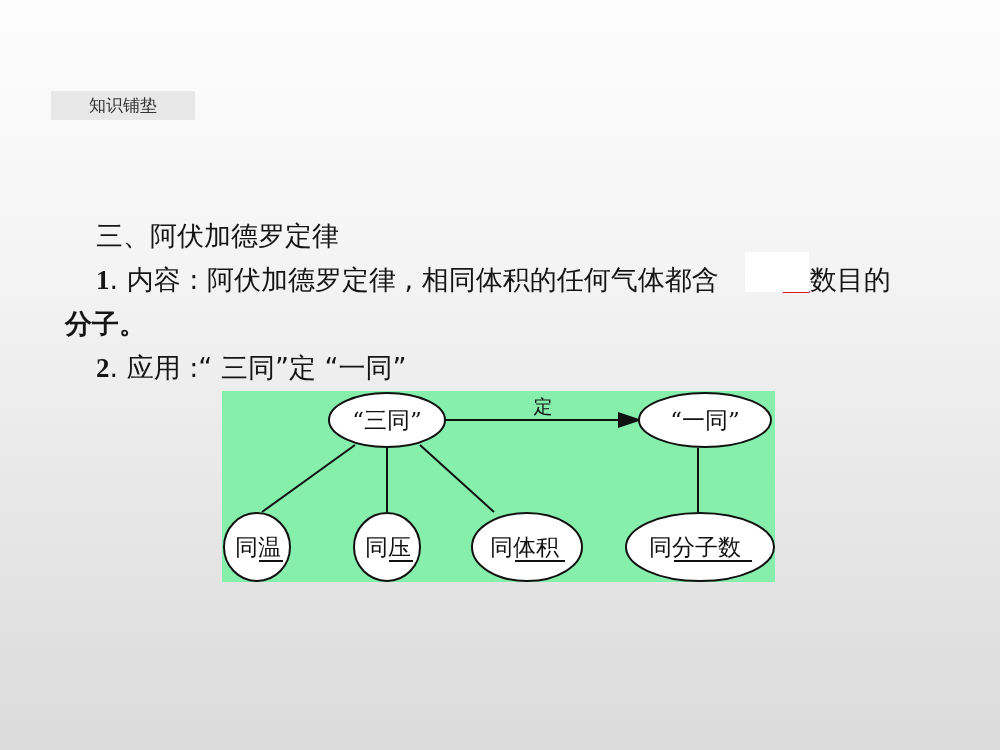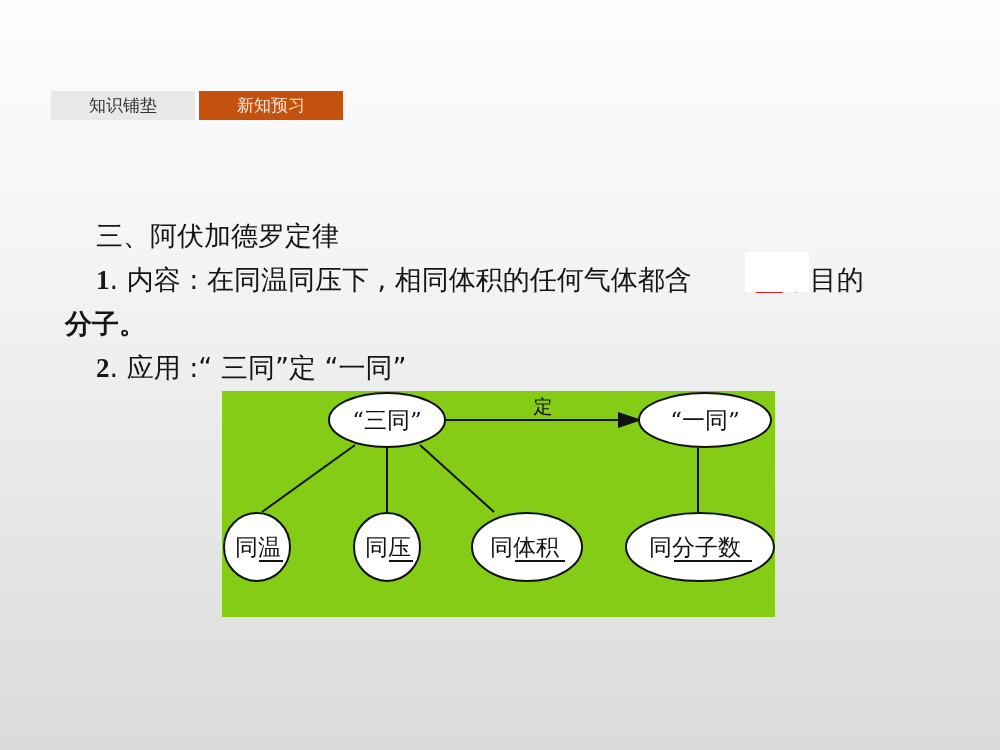--- a/index.html
+++ b/index.html
@@ -3,21 +3,21 @@
   <meta charset="utf-8">
   <style>
     * { margin: 0; padding: 0; box-sizing: border-box; }
     html, body { width: 1000px; height: 750px; overflow: hidden; }
     body {
       position: relative;
       background: linear-gradient(to bottom, #fdfdfd 0%, #f4f4f4 35%, #e6e6e6 70%, #dbdbdb 100%);
       font-family: "DejaVu Sans", "Liberation Sans", sans-serif;
       color: #111;
     }
-    .tabs { position: absolute; left: 51px; top: 91px; height: 29px; display: flex; gap: 4px; }
+    .tabs { position: absolute; left: 51px; top: 91px; height: 29px; display: flex; gap: 21px; }
     .tab {
       width: 144px; height: 29px;
       background: #e8e8e8;
       color: #333;
       font-size: 17px;
       line-height: 29px;
       text-align: center;
       letter-spacing: 0px;
     }
     .tab.active { background: #c5510e; color: #f4e6dc; }
@@ -36,47 +36,46 @@
       position: relative;
     }
     .mask {
       position: absolute;
       left: 745px; top: 252px; width: 64px; height: 40px;
       background: #ffffff;
     }
 
     .diagram {
       position: absolute;
-      left: 222px; top: 391px; width: 553px; height: 226px;
-      background: #84cc16;
+      left: 222px; top: 391px; width: 553px; height: 191px;
+      background: #86efac;
     }
     .diagram svg { position: absolute; left: 0; top: 0; }
     .dtext {
       font-family: "DejaVu Serif", "Liberation Serif", serif;
       font-size: 23px;
       fill: #111;
     }
     .dlabel {
       font-family: "DejaVu Serif", "Liberation Serif", serif;
       font-size: 19px;
       fill: #111;
     }
   </style>
 </head>
 <body>
 
 <div class="tabs">
   <div class="tab">知识铺垫</div>
-  <div class="tab active">新知预习</div>
 </div>
 
 <div class="line" style="left:96px; top:214px;">三、阿伏加德罗定律</div>
 
 <div class="line" style="left:96px; top:258px;">
-  <span class="num">1</span><span>. 内容 : 在同温同压下 , 相同体积的任何气体都含</span><span style="display:inline-block; width:64px;"></span><span class="red-blank">同</span><span>数目的</span>
+  <span class="num">1</span><span>. 内容 : 阿伏加德罗定律 , 相同体积的任何气体都含</span><span style="display:inline-block; width:64px;"></span><span class="red-blank">同</span><span>数目的</span>
 </div>
 <div class="mask"></div>
 
 <div class="line" style="left:65px; top:302px;font-weight:bold;">分子。</div>
 
 <div class="line" style="left:96px; top:346px;text-align:center;">
   <span class="num">2</span><span>. 应用 :“ 三同”定 “一同”</span>
 </div>
 
 <div class="diagram">

